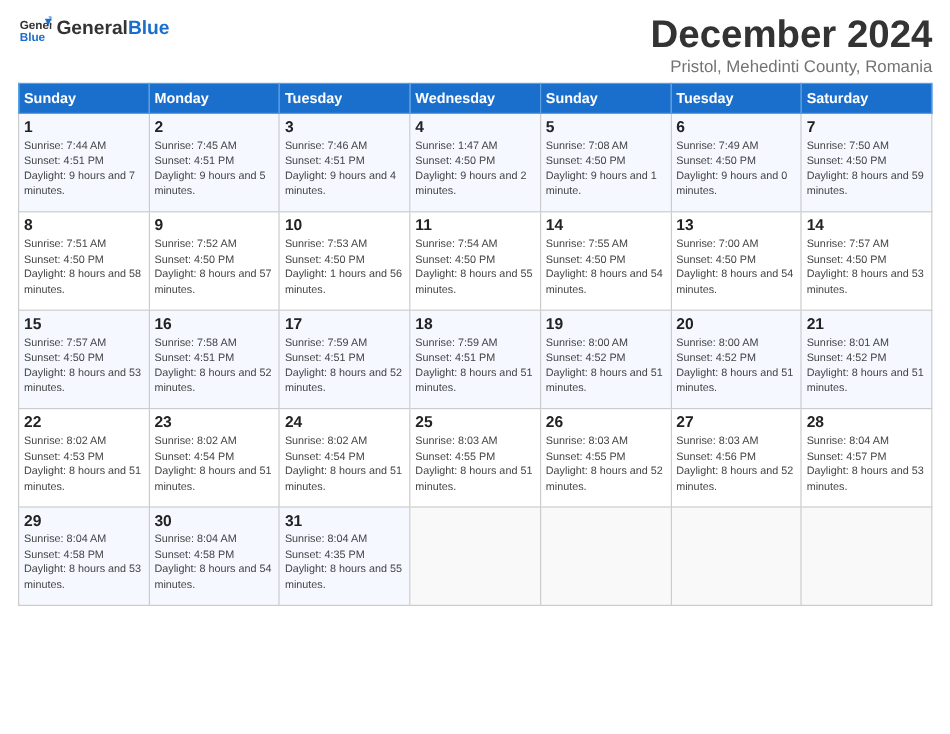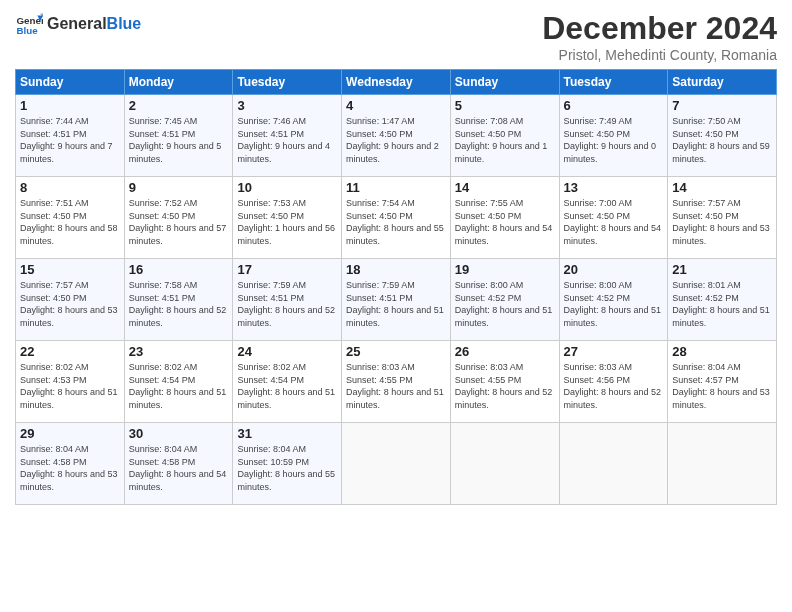--- a/index.html
+++ b/index.html
@@ -370,21 +370,21 @@
         <div class="day-info">
           <span>Sunrise: 8:04 AM</span><br>
           <span>Sunset: 4:58 PM</span><br>
           <span>Daylight: 8 hours and 54 minutes.</span>
         </div>
           </td>
           <td>
             <span class="day-num">31</span>
         <div class="day-info">
           <span>Sunrise: 8:04 AM</span><br>
-          <span>Sunset: 10:59 PM</span><br>
+          <span>Sunset: 4:35 PM</span><br>
           <span>Daylight: 8 hours and 55 minutes.</span>
         </div>
           </td>
           <td class="empty-cell"></td>
           <td class="empty-cell"></td>
           <td class="empty-cell"></td>
           <td class="empty-cell"></td>
         </tr>
       </tbody>
   </table>

